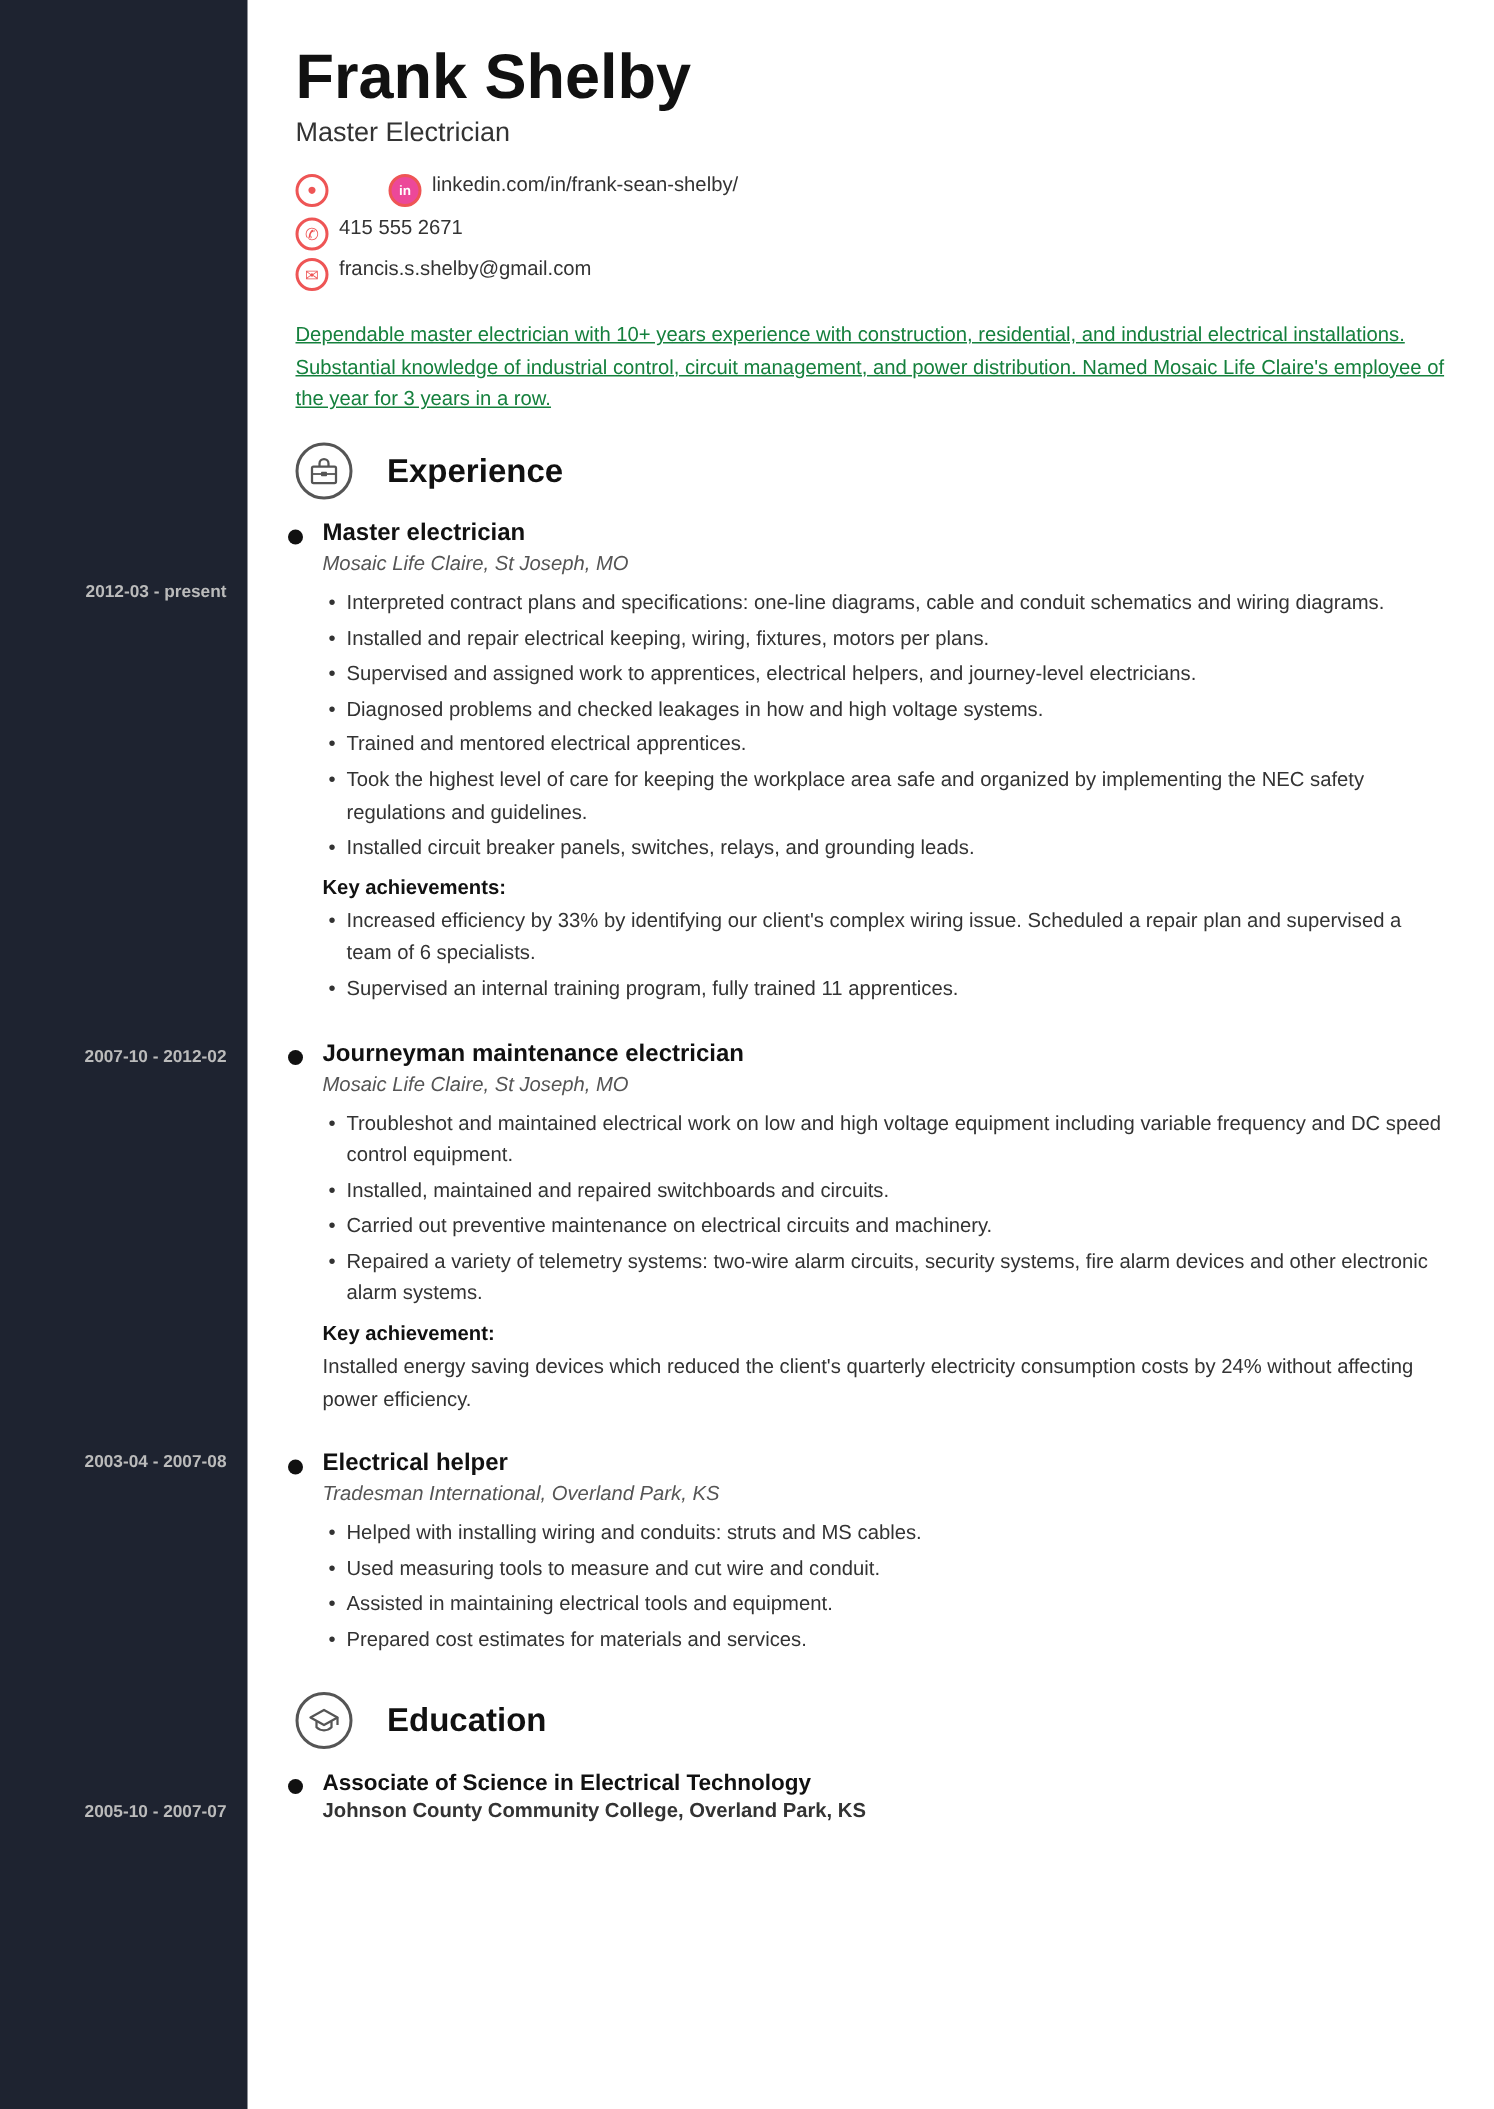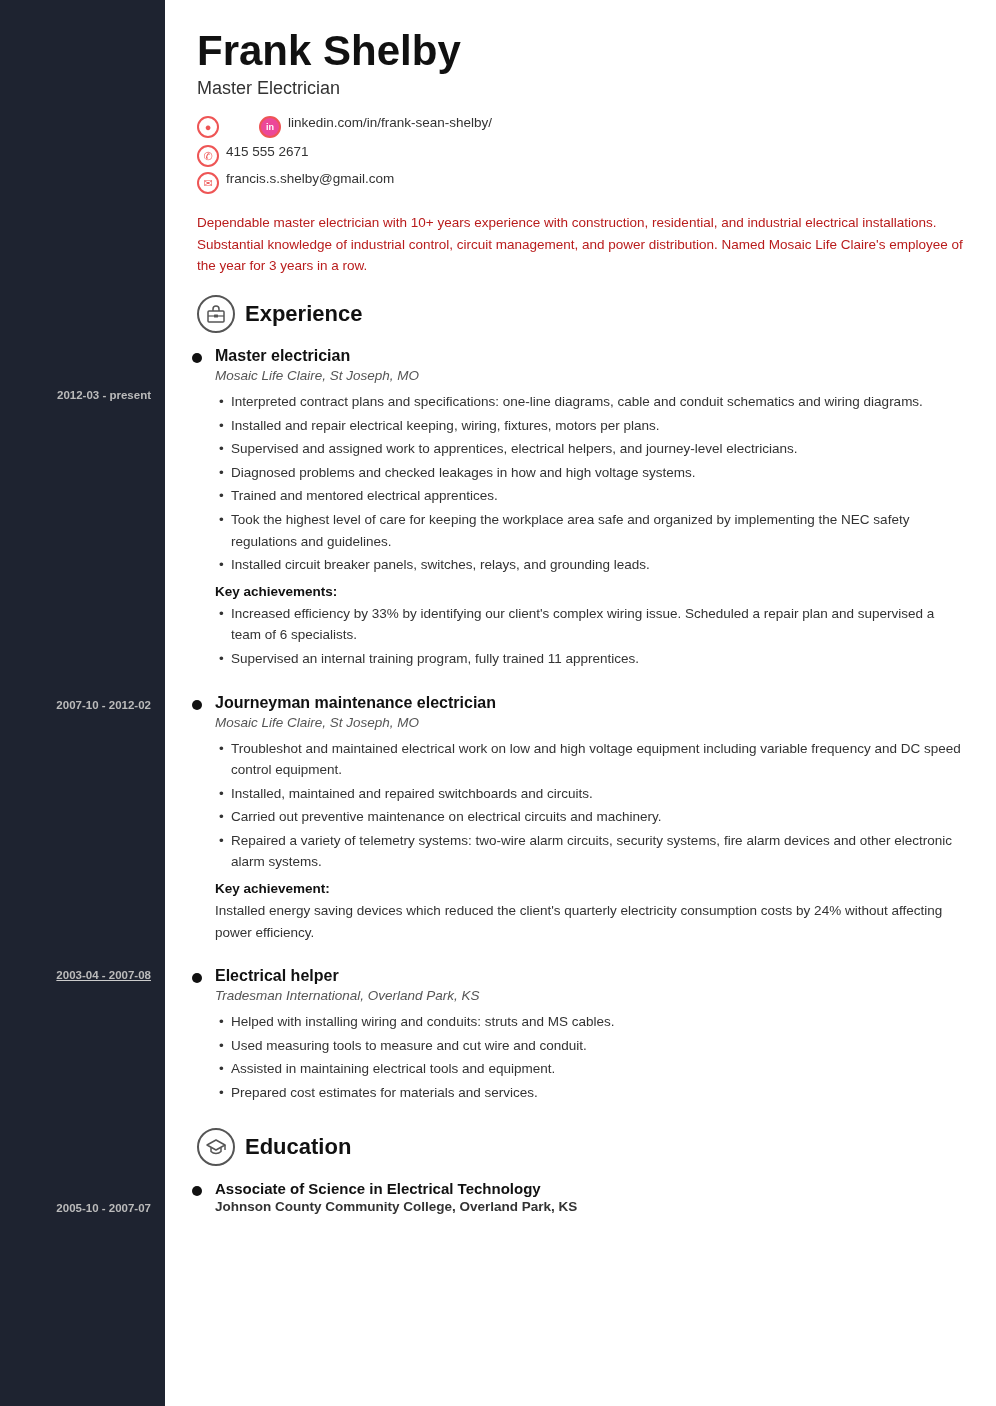--- a/index.html
+++ b/index.html
@@ -93,27 +93,28 @@
       color: #fff;
       font-weight: bold;
       font-size: 9px;
     }
     .contact-text-block {
       line-height: 1.6;
     }
     .summary {
       font-size: 13.5px;
       line-height: 1.6;
-      color: #b91c1c;
+      color: #15803d;
       margin: 18px 0 18px 0;
+      text-decoration: underline;
     }
     .section-header {
       display: flex;
       align-items: center;
-      gap: 10px;
+      gap: 23px;
       margin-bottom: 14px;
       margin-top: 6px;
     }
     .section-icon {
       width: 38px;
       height: 38px;
       border-radius: 50%;
       border: 2.5px solid #555;
       display: flex;
       align-items: center;
@@ -214,21 +215,21 @@
 <div class="resume-wrapper">
 
   <div class="sidebar">
 
     <div style="padding-top: 388px;">
       <div class="sidebar-date-entry">2012-03 - present</div>
     </div>
     <div style="padding-top: 295px;">
       <div class="sidebar-date-entry">2007-10 - 2012-02</div>
     </div>
-    <div style="padding-top: 255px; text-decoration: underline;">
+    <div style="padding-top: 255px;">
       <div class="sidebar-date-entry">2003-04 - 2007-08</div>
     </div>
     <div style="padding-top: 218px;">
       <div class="sidebar-date-entry">2005-10 - 2007-07</div>
     </div>
   </div>
 
   <div class="main">
 
     <div>

